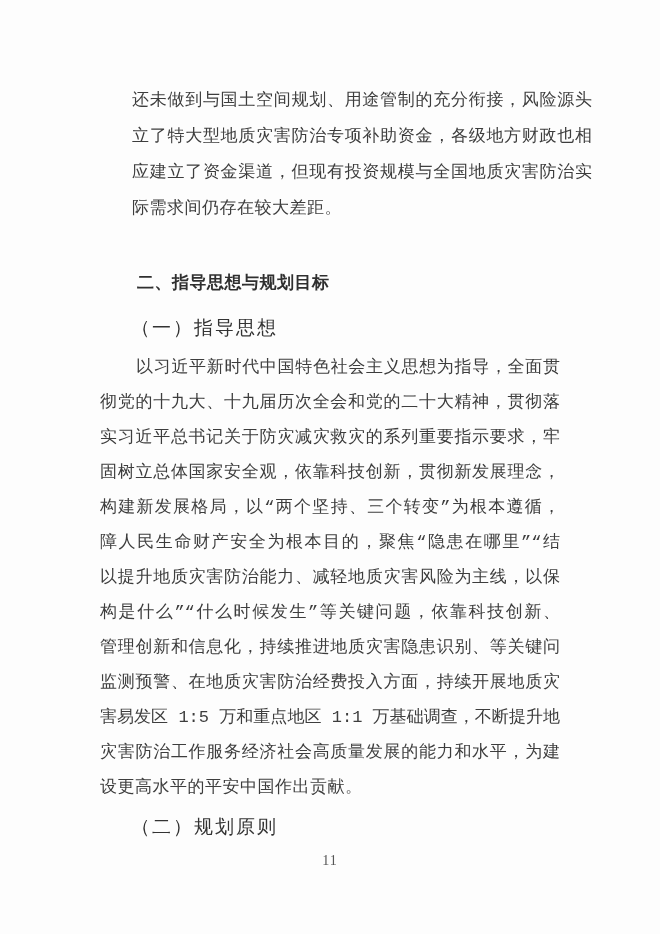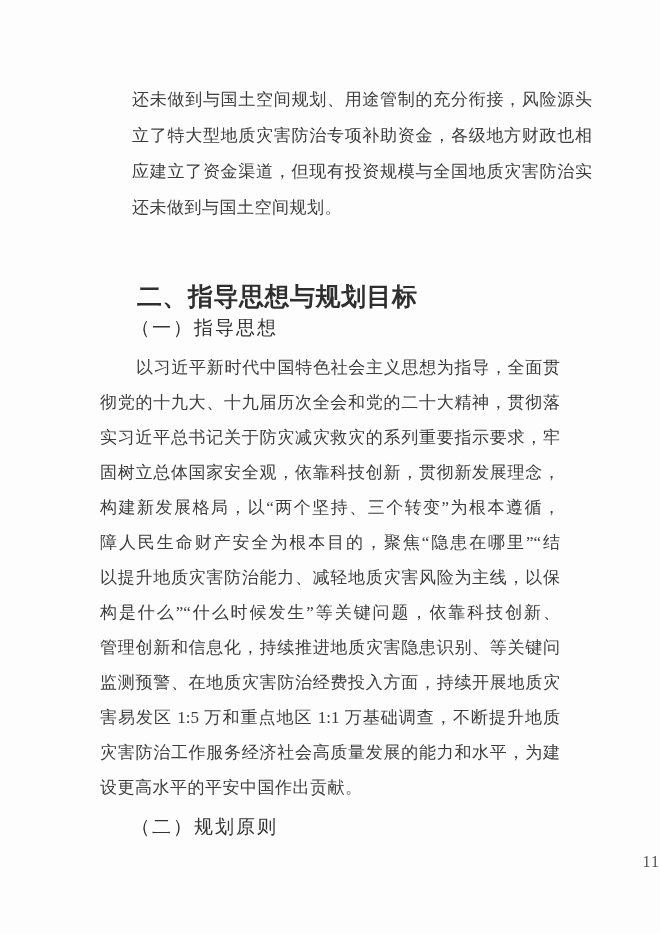--- a/index.html
+++ b/index.html
@@ -26,68 +26,68 @@
     overflow: hidden;
     font-size: 17px;
     color: #3d3d3d;
     text-align: justify;
     text-align-last: justify;
     letter-spacing: 0;
   }
   .para1 { top: 82px; }
   .para1 .line { height: 36px; line-height: 36px; margin-left: 32px; }
   .para2 { top: 350px; }
-  .para2 .line { height: 35px; line-height: 35px; }
+  .para2 .line { height: 35px; line-height: 35px; font-family: Liberation Mono, monospace; }
   .line.last {
     text-align-last: left;
     letter-spacing: 0.5px;
   }
   .line.indent { padding-left: 36px; }
   .section-heading {
     position: absolute;
-    left: 137px; top: 282px;
+    left: 137px; top: 269px;
     height: 28px; line-height: 28px;
     font-family: "Liberation Sans", sans-serif;
     font-weight: bold;
-    font-size: 25px;
+    font-size: 17px;
     letter-spacing: 0.5px;
     color: #2f2f2f;
   }
   .sub-heading {
     position: absolute;
     left: 131px;
     height: 28px; line-height: 28px;
     font-family: "Liberation Serif", serif;
     font-weight: normal;
     font-size: 19px;
     letter-spacing: 2px;
     color: #333333;
   }
   .sub-heading-1 { top: 314px; }
   .sub-heading-2 { top: 813px; }
   .page-number {
     position: absolute;
     left: 0; top: 853px;
     width: 660px;
-    text-align: right;
-    font-size: 16px;
+    text-align: center;
+    font-size: 14px;
     letter-spacing: 1px;
     color: #555555;
   }
 </style>
 </head>
 <body>
 
 <div class="page">
 
   <div class="para para1">
     <div class="line">还未做到与国土空间规划、用途管制的充分衔接，风险源头</div>
     <div class="line">立了特大型地质灾害防治专项补助资金，各级地方财政也相</div>
     <div class="line">应建立了资金渠道，但现有投资规模与全国地质灾害防治实</div>
-    <div class="line last">还未做到与国土空间规划。</div>
+    <div class="line last">际需求间仍存在较大差距。</div>
   </div>
 
   <div class="section-heading">二、指导思想与规划目标</div>
 
   <div class="sub-heading sub-heading-1">（一）指导思想</div>
 
   <div class="para para2">
     <div class="line indent">以习近平新时代中国特色社会主义思想为指导，全面贯</div>
     <div class="line">彻党的十九大、十九届历次全会和党的二十大精神，贯彻落</div>
     <div class="line">实习近平总书记关于防灾减灾救灾的系列重要指示要求，牢</div>

